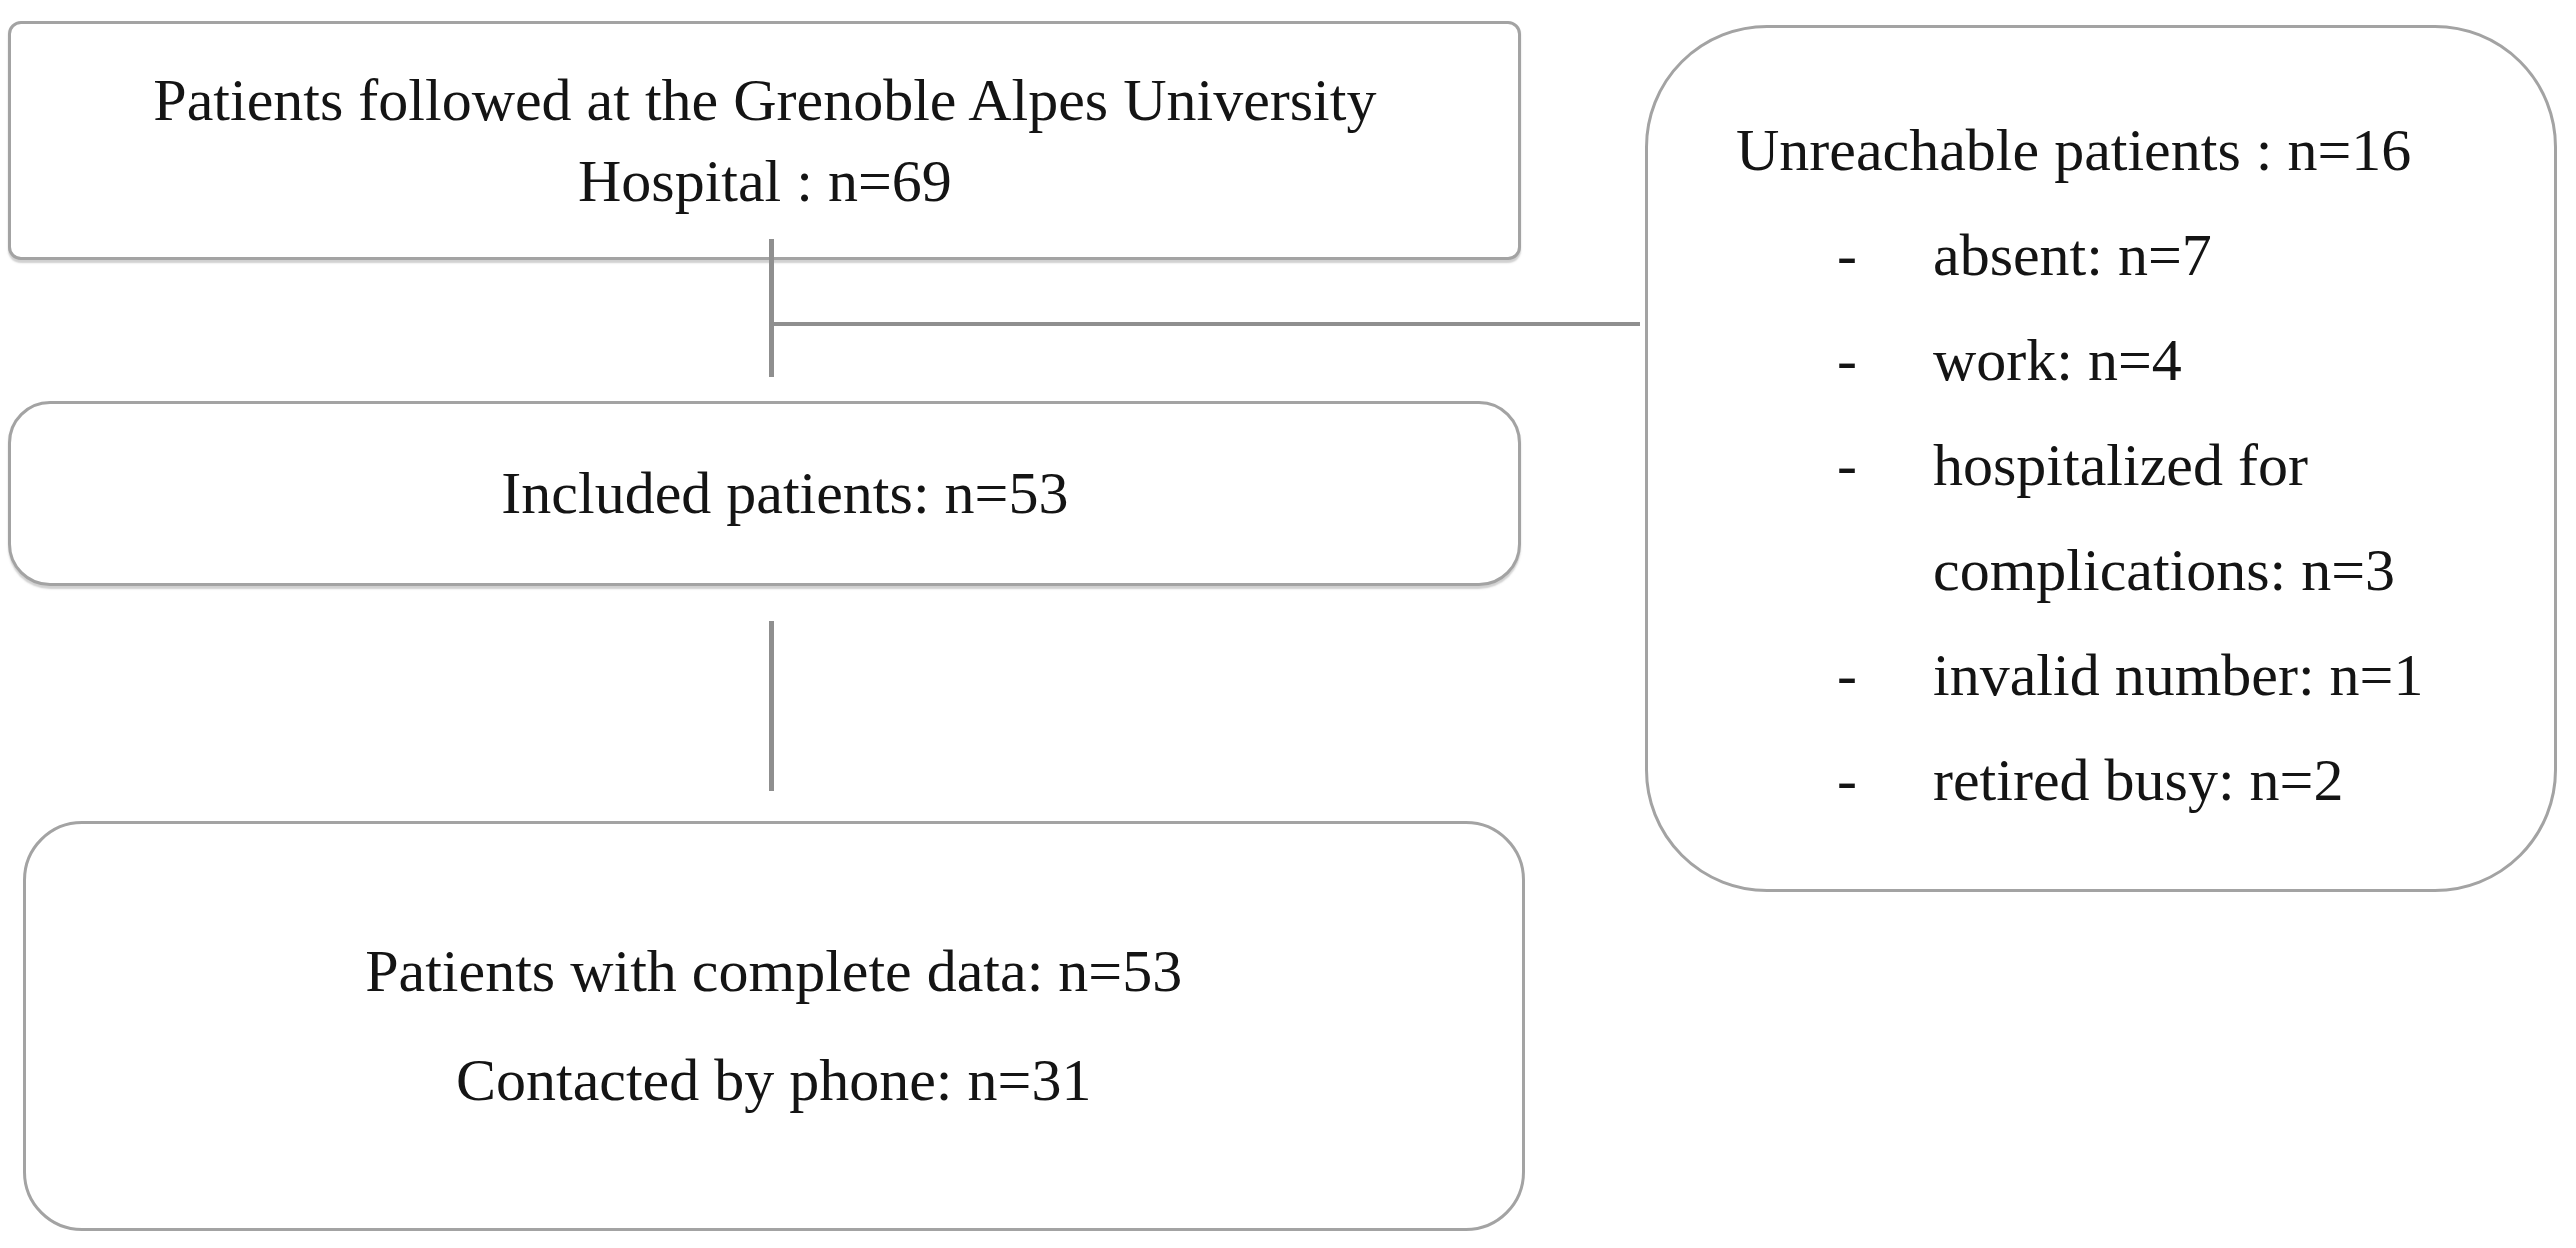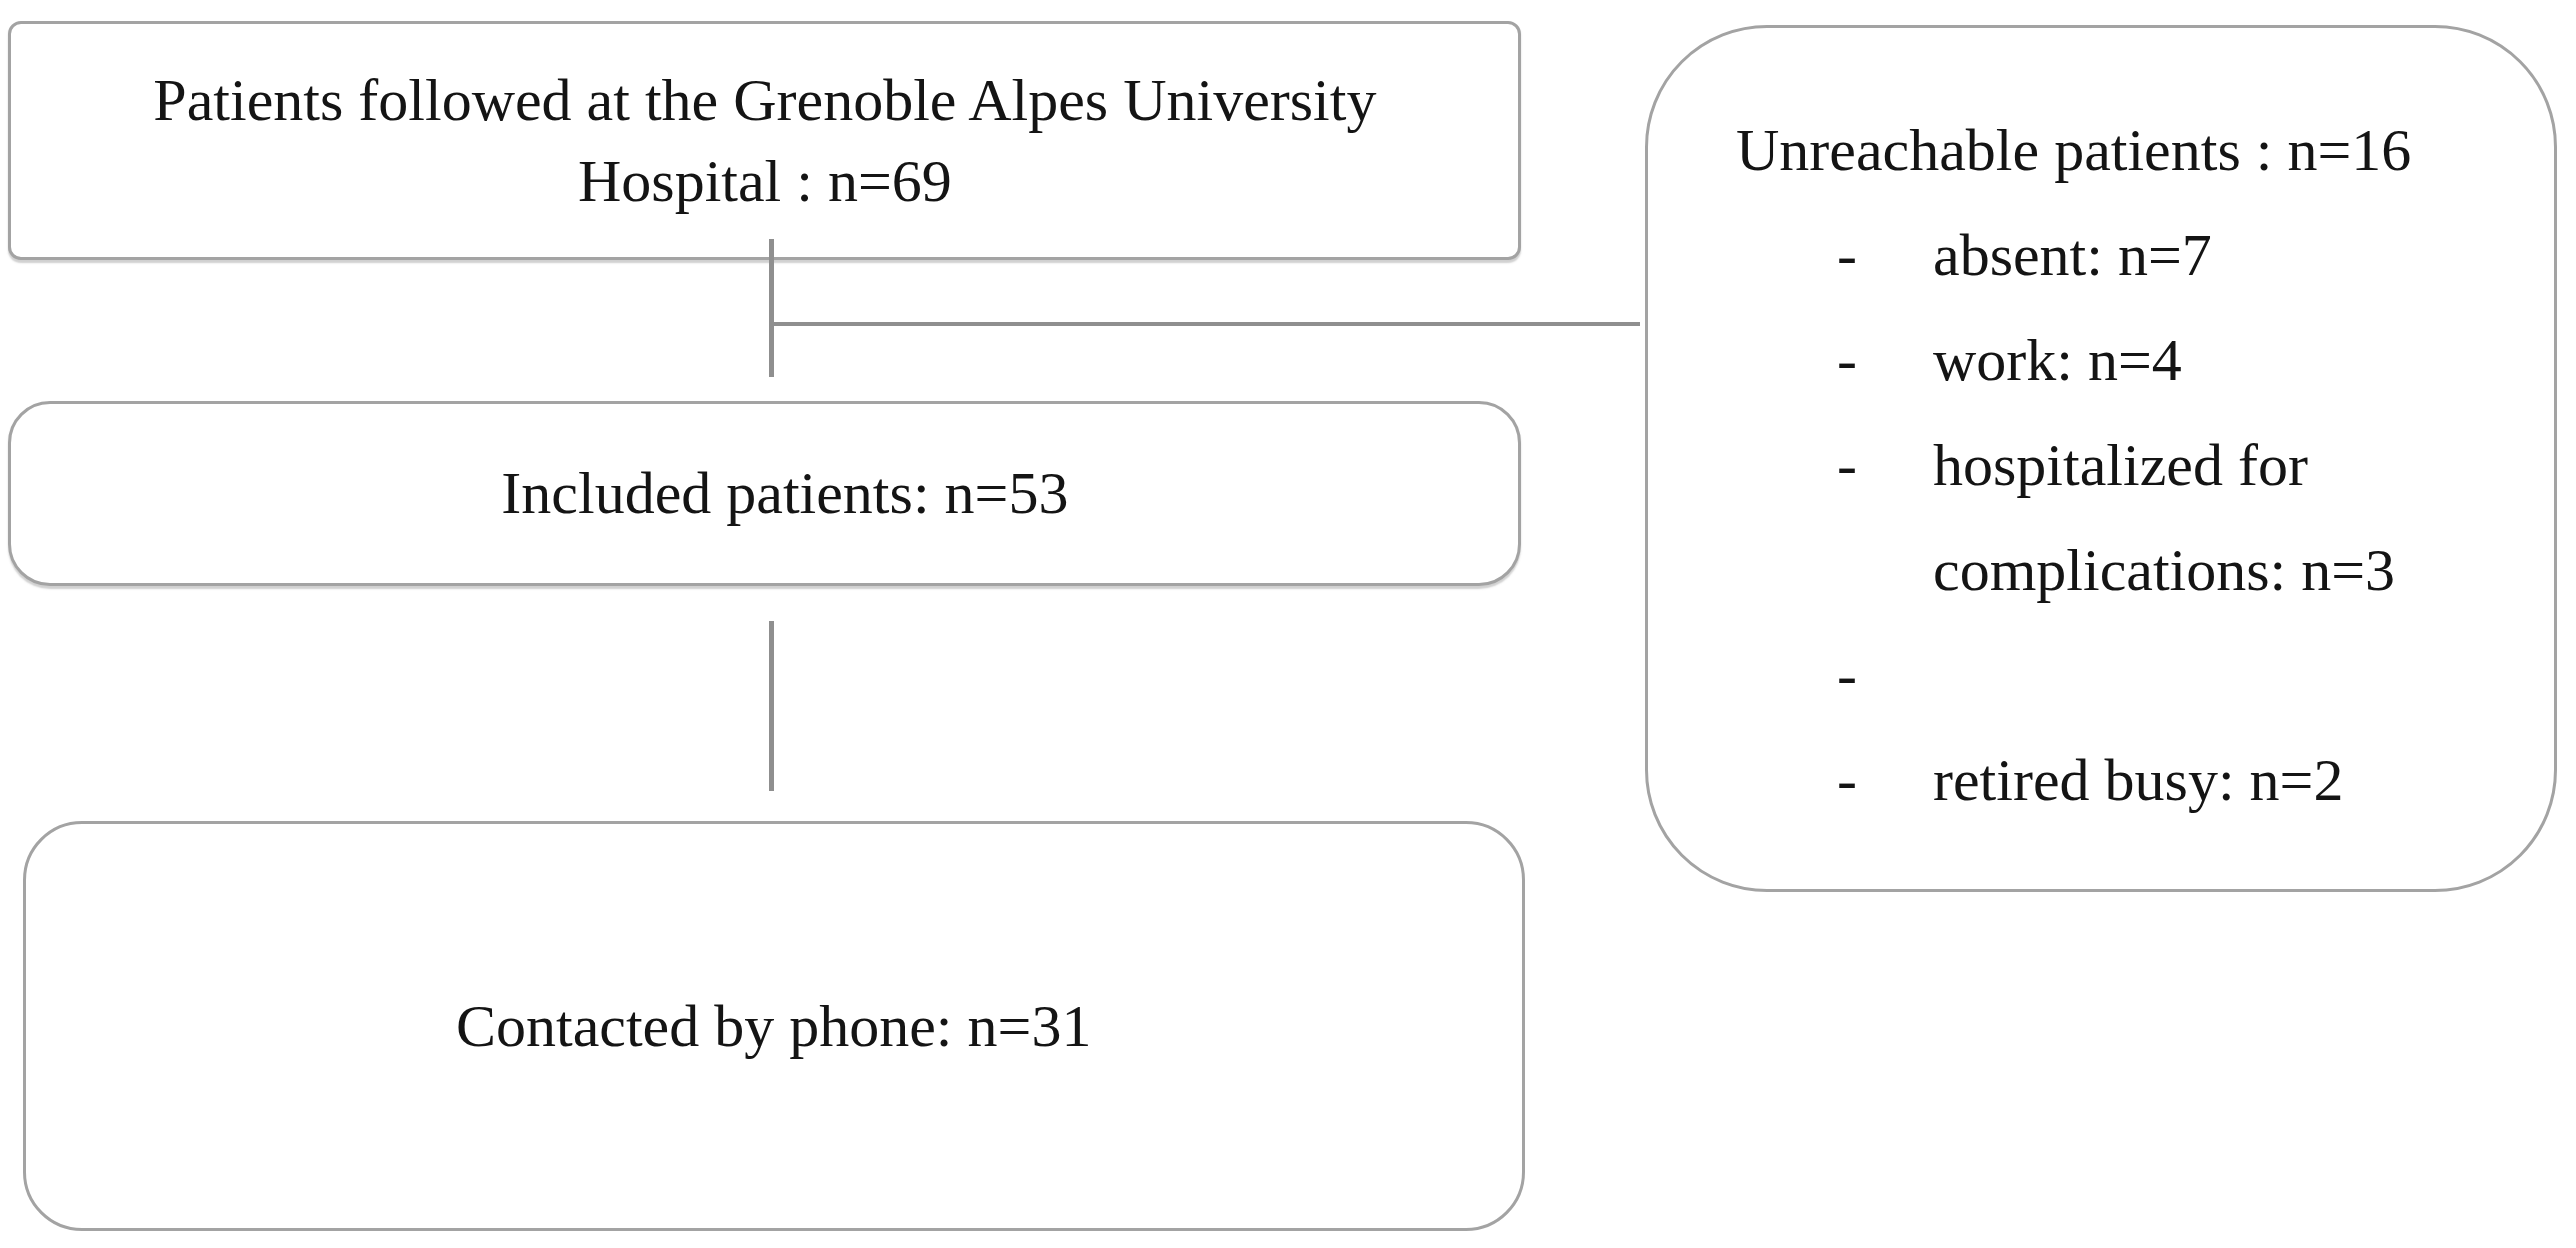--- a/index.html
+++ b/index.html
@@ -95,40 +95,42 @@
   <div class="box" id="box-top">
     <div class="line">Patients followed at the Grenoble Alpes University</div>
     <div class="line">Hospital : n=69</div>
   </div>
 
   <div class="box" id="box-middle">
     <div class="line">Included patients: n=53</div>
   </div>
 
   <div class="box" id="box-bottom">
+    <div class="line">Patients with complete data: n=53</div>
     <div class="line">Contacted by phone: n=31</div>
   </div>
 
   <div class="box" id="box-right">
     <div class="title">Unreachable patients : n=16</div>
     <ul>
       <li>
         <span class="bullet">-</span>
         <span class="item-text">absent: n=7</span>
       </li>
       <li>
         <span class="bullet">-</span>
         <span class="item-text">work: n=4</span>
       </li>
       <li>
         <span class="bullet">-</span>
         <span class="item-text">hospitalized for complications: n=3</span>
       </li>
       <li>
         <span class="bullet">-</span>
+        <span class="item-text">invalid number: n=1</span>
       </li>
       <li>
         <span class="bullet">-</span>
         <span class="item-text">retired busy: n=2</span>
       </li>
     </ul>
   </div>
 
   <div class="connector" id="connector-v1"></div>
   <div class="connector" id="connector-h1"></div>

